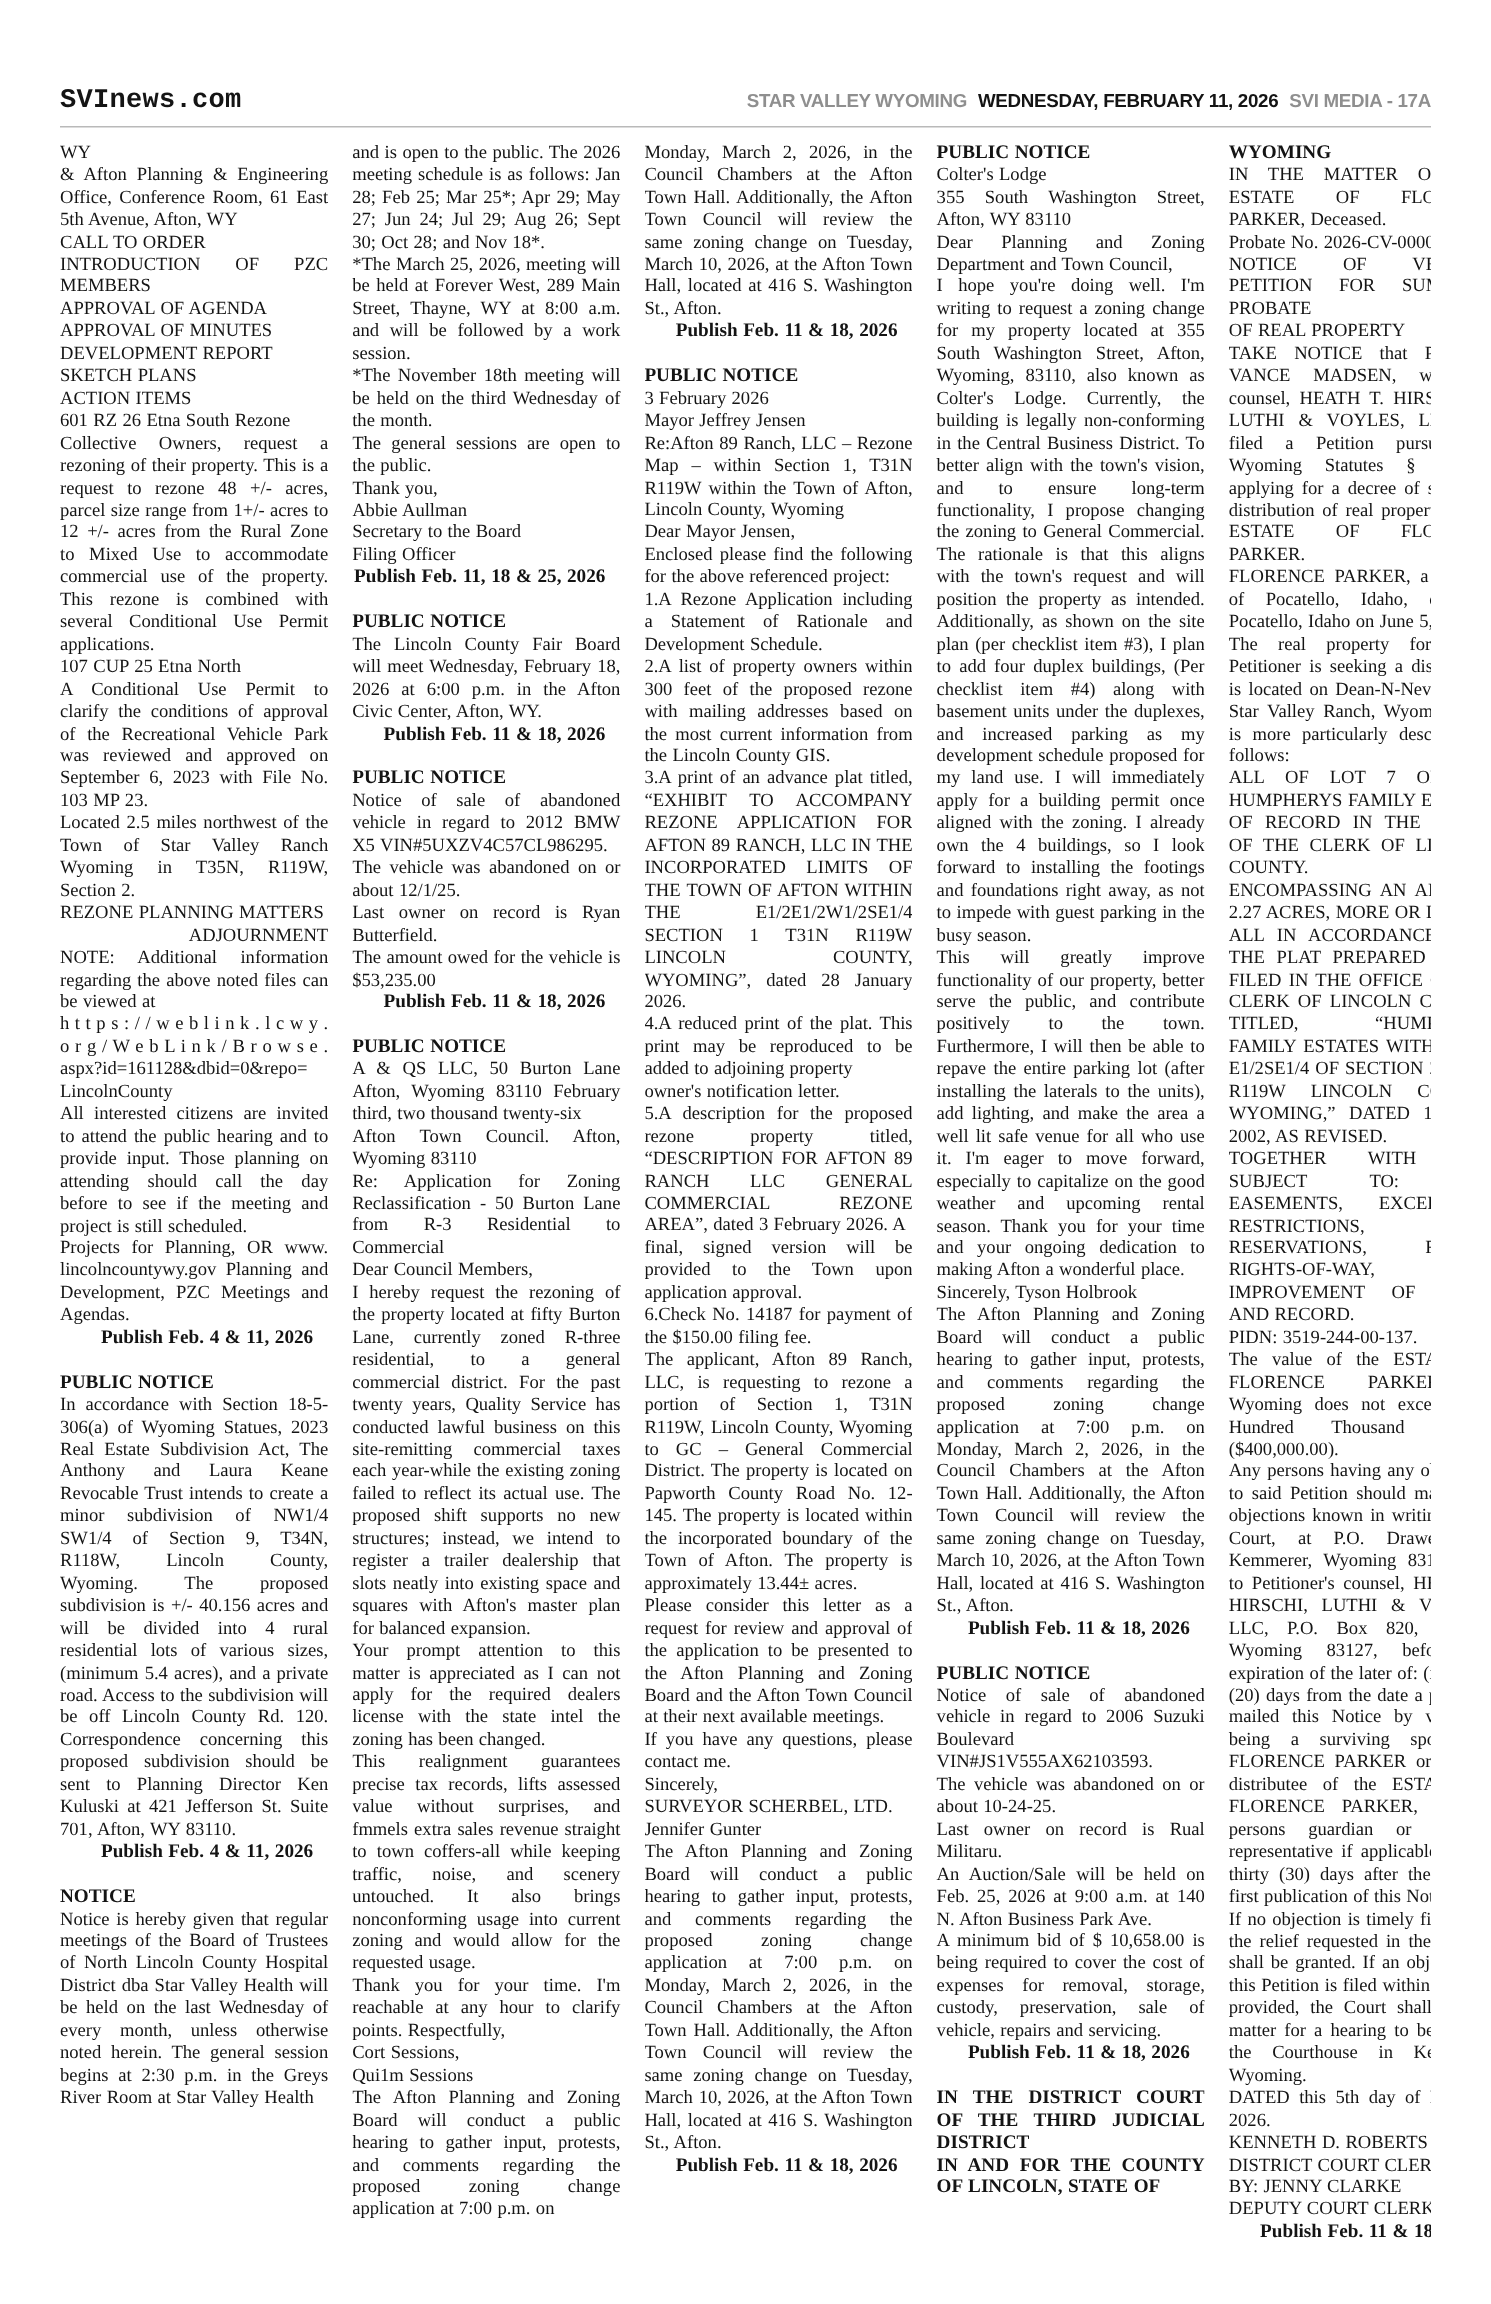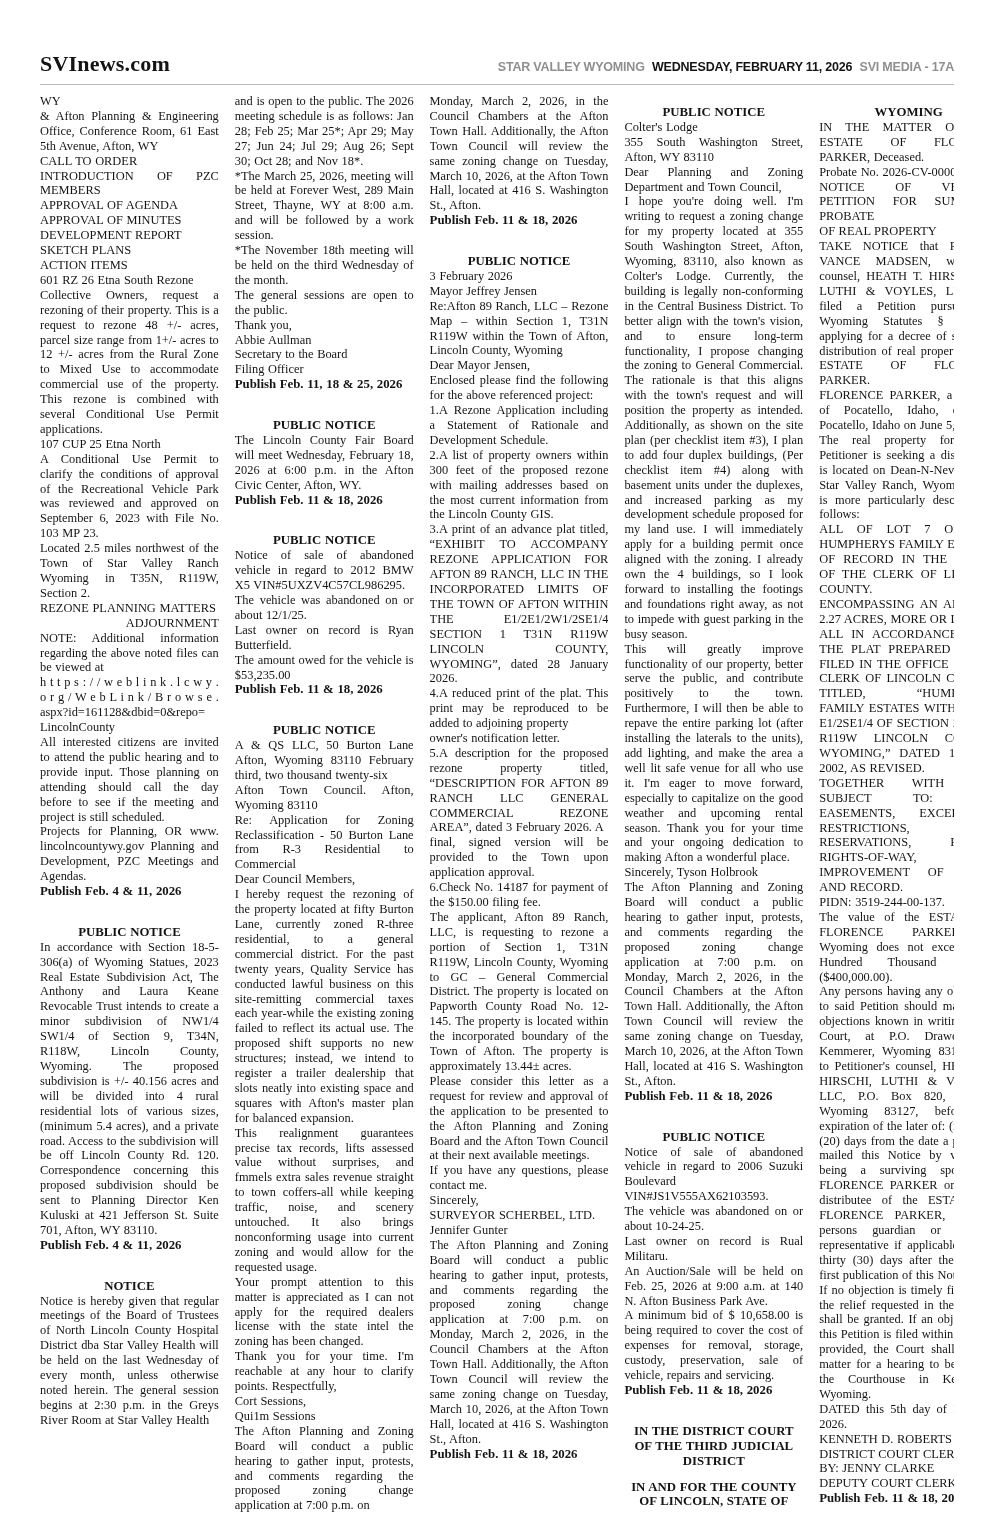--- a/index.html
+++ b/index.html
@@ -10,44 +10,44 @@
     font-family: "Liberation Serif", serif;
     overflow: hidden;
   }
   .page { width: 994px; height: 1536px; padding: 0 40px; }
   .masthead {
     display: flex; justify-content: space-between; align-items: baseline;
     padding: 34px 0 7px 0;
     border-bottom: 1px solid #b9b9b9;
   }
   .site-name {
-    font-family: Liberation Serif, serif;
-    font-weight: bold; font-size: 22px; letter-spacing: 0.2px;
+    font-family: Liberation Mono, monospace;
+    font-weight: bold; font-size: 18px; letter-spacing: 0.2px;
   }
   .dateline {
     font-family: "Liberation Sans", sans-serif;
     font-size: 12.5px; font-weight: bold; letter-spacing: -0.2px;
     color: #8f8f8f; white-space: nowrap; margin-top: 26px;
   }
   .dateline .date-strong { color: #141414; }
   .columns {
     display: flex; gap: 16px;
     padding-top: 9px;
     height: 1456px; overflow: hidden;
   }
   .col { flex: 0 0 178.8px; width: 178.8px; overflow: hidden; }
   .par {
     margin: 0;
     font-size: 12.4px; line-height: 14.9px;
     text-align: justify;
     word-spacing: 0.5px;
   }
-  .par.head { text-align: center; font-weight: bold; font-size: 12.8px; margin-top: 11px; }
+  .par.head { font-weight: bold; font-size: 12.8px; }
   .par.center { text-align: right; }
-  .par.publish { font-weight: bold; padding-right: 10px; font-size: 12.8px; }
+  .par.publish { text-align: right; font-weight: bold; padding-right: 10px; font-size: 12.8px; }
   .par.gap { height: 14.9px; }
 </style>
 </head>
 <body>
 
 <div class="page">
   <div class="masthead">
     <span class="site-name">SVInews.com</span>
     <span class="dateline">
       <span style="margin-left: 4px;">STAR VALLEY WYOMING</span>
@@ -107,22 +107,22 @@
         <p class="par body">Last owner on record is Ryan Butterfield.</p>
         <p class="par body">The amount owed for the vehicle is $53,235.00</p>
         <p class="par publish">Publish Feb. 11 &amp; 18, 2026</p>
         <div class="par gap"></div>
         <p class="par head">PUBLIC NOTICE</p>
         <p class="par body">A &amp; QS LLC, 50 Burton Lane Afton, Wyoming 83110 February third, two thousand twenty-six</p>
         <p class="par body">Afton Town Council. Afton, Wyoming 83110</p>
         <p class="par body">Re: Application for Zoning Reclassification - 50 Burton Lane from R-3 Residential to Commercial</p>
         <p class="par body">Dear Council Members,</p>
         <p class="par body">I hereby request the rezoning of the property located at fifty Burton Lane, currently zoned R-three residential, to a general commercial district. For the past twenty years, Quality Service has conducted lawful business on this site-remitting commercial taxes each year-while the existing zoning failed to reflect its actual use. The proposed shift supports no new structures; instead, we intend to register a trailer dealership that slots neatly into existing space and squares with Afton's master plan for balanced expansion.</p>
+        <p class="par body">Your prompt attention to this matter is appreciated as I can not apply for the required dealers license with the state intel the zoning has been changed.</p>
         <p class="par body">This realignment guarantees precise tax records, lifts assessed value without surprises, and fmmels extra sales revenue straight to town coffers-all while keeping traffic, noise, and scenery untouched. It also brings nonconforming usage into current zoning and would allow for the requested usage.</p>
-        <p class="par body">Your prompt attention to this matter is appreciated as I can not apply for the required dealers license with the state intel the zoning has been changed.</p>
         <p class="par body">Thank you for your time. I'm reachable at any hour to clarify points. Respectfully,</p>
         <p class="par body">Cort Sessions,</p>
         <p class="par body">Qui1m Sessions</p>
         <p class="par body">The Afton Planning and Zoning Board will conduct a public hearing to gather input, protests, and comments regarding the proposed zoning change application at 7:00 p.m. on</p>
       </div>
     <div class="col">
         <p class="par body">Monday, March 2, 2026, in the Council Chambers at the Afton Town Hall. Additionally, the Afton Town Council will review the same zoning change on Tuesday, March 10, 2026, at the Afton Town Hall, located at 416 S. Washington St., Afton.</p>
         <p class="par publish">Publish Feb. 11 &amp; 18, 2026</p>
         <div class="par gap"></div>
         <p class="par head">PUBLIC NOTICE</p>

